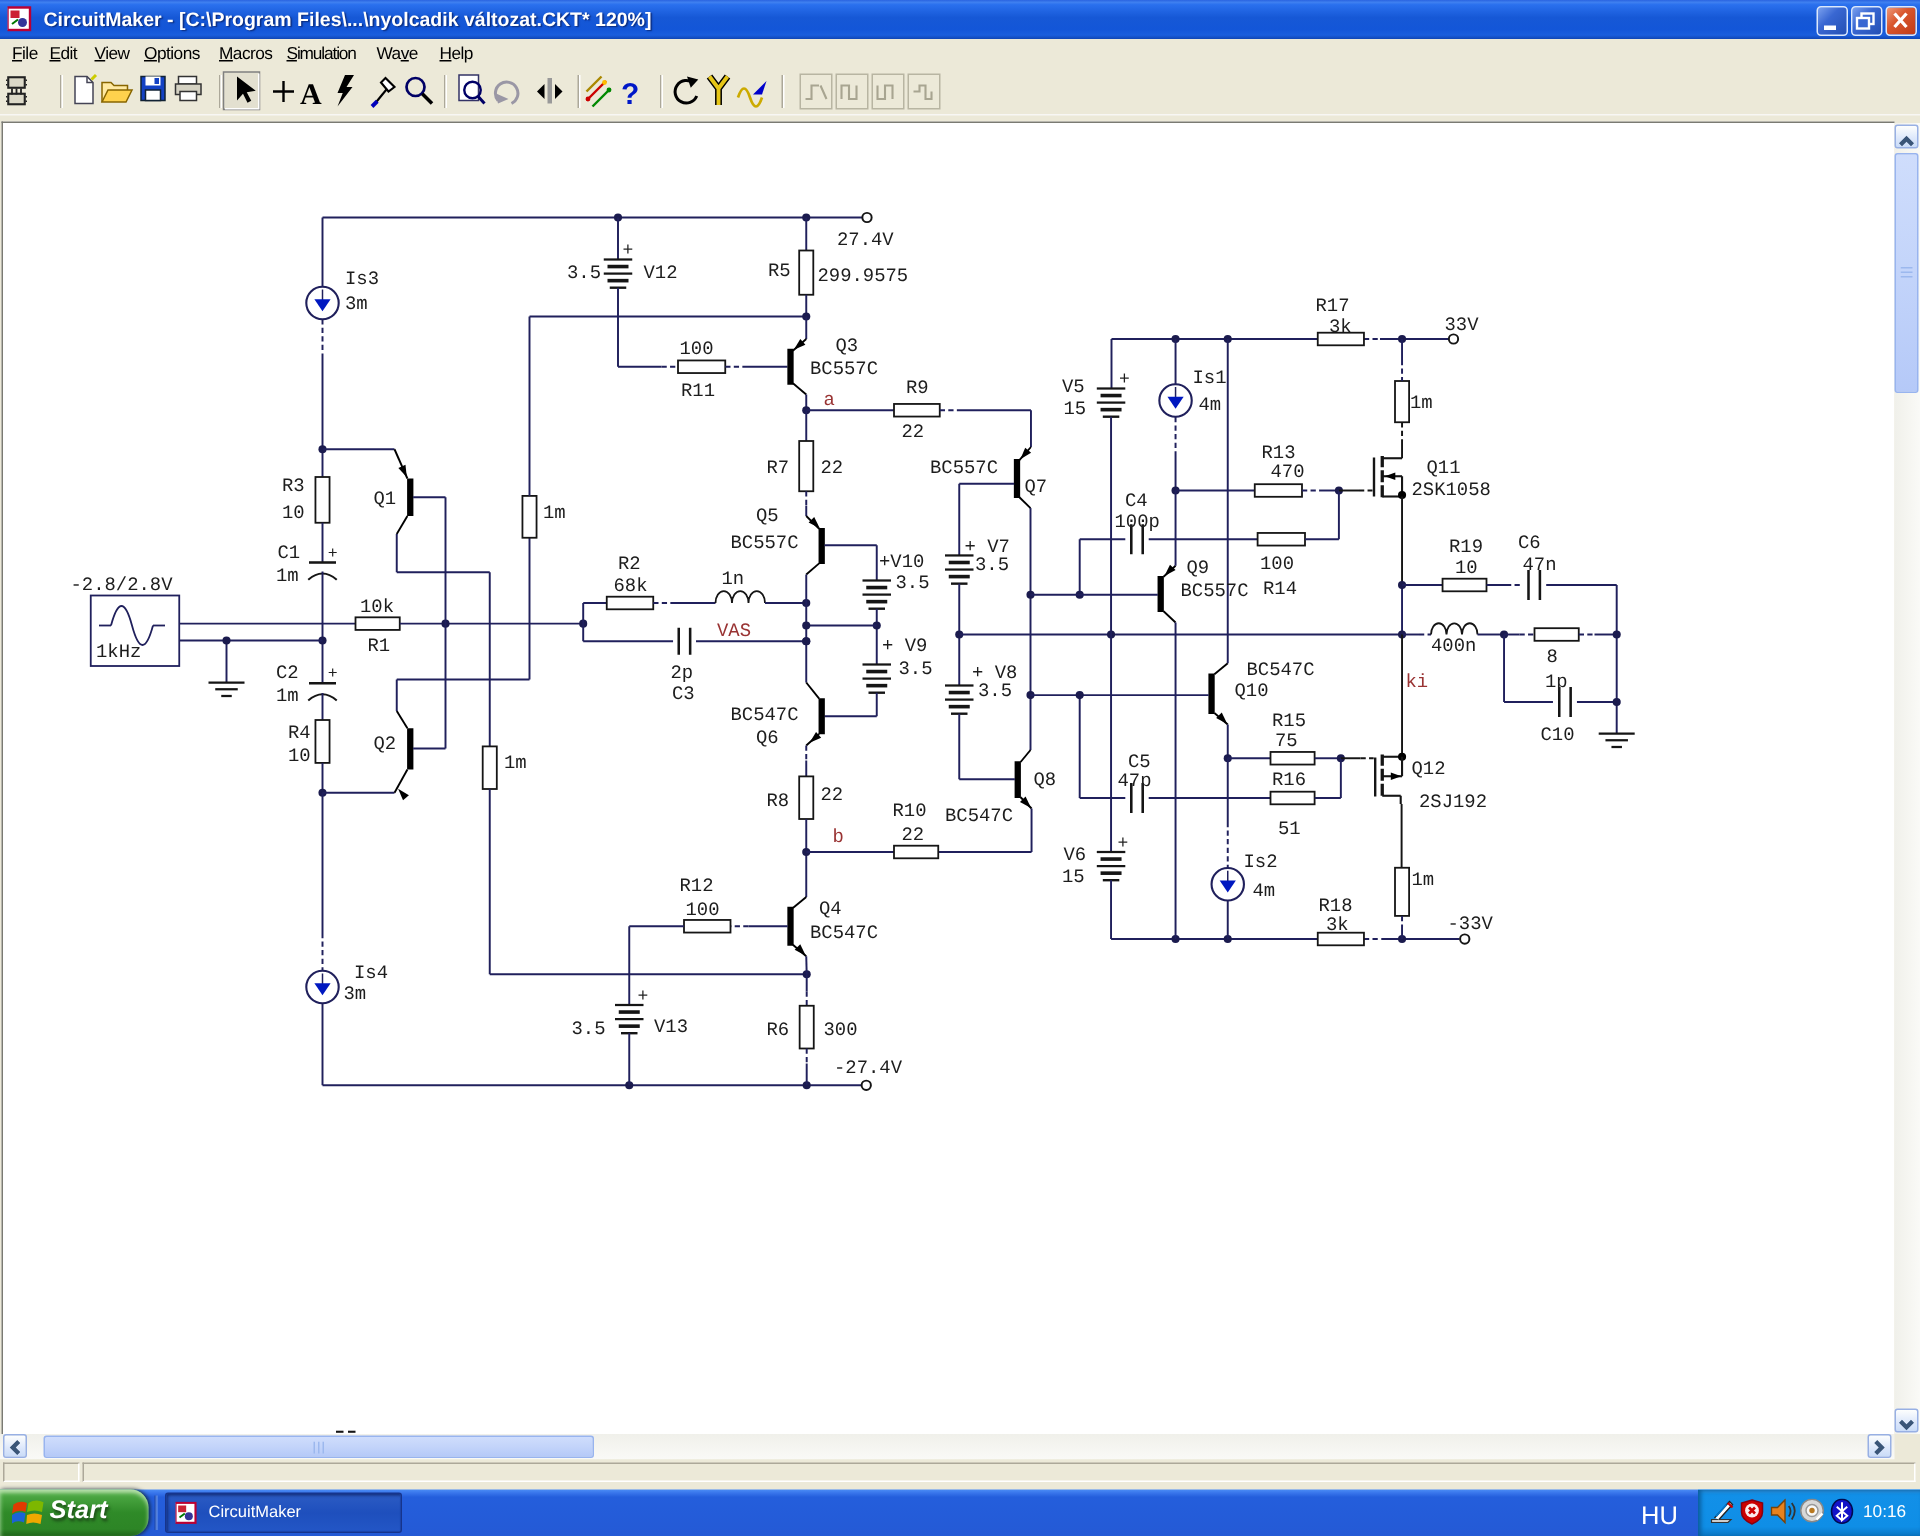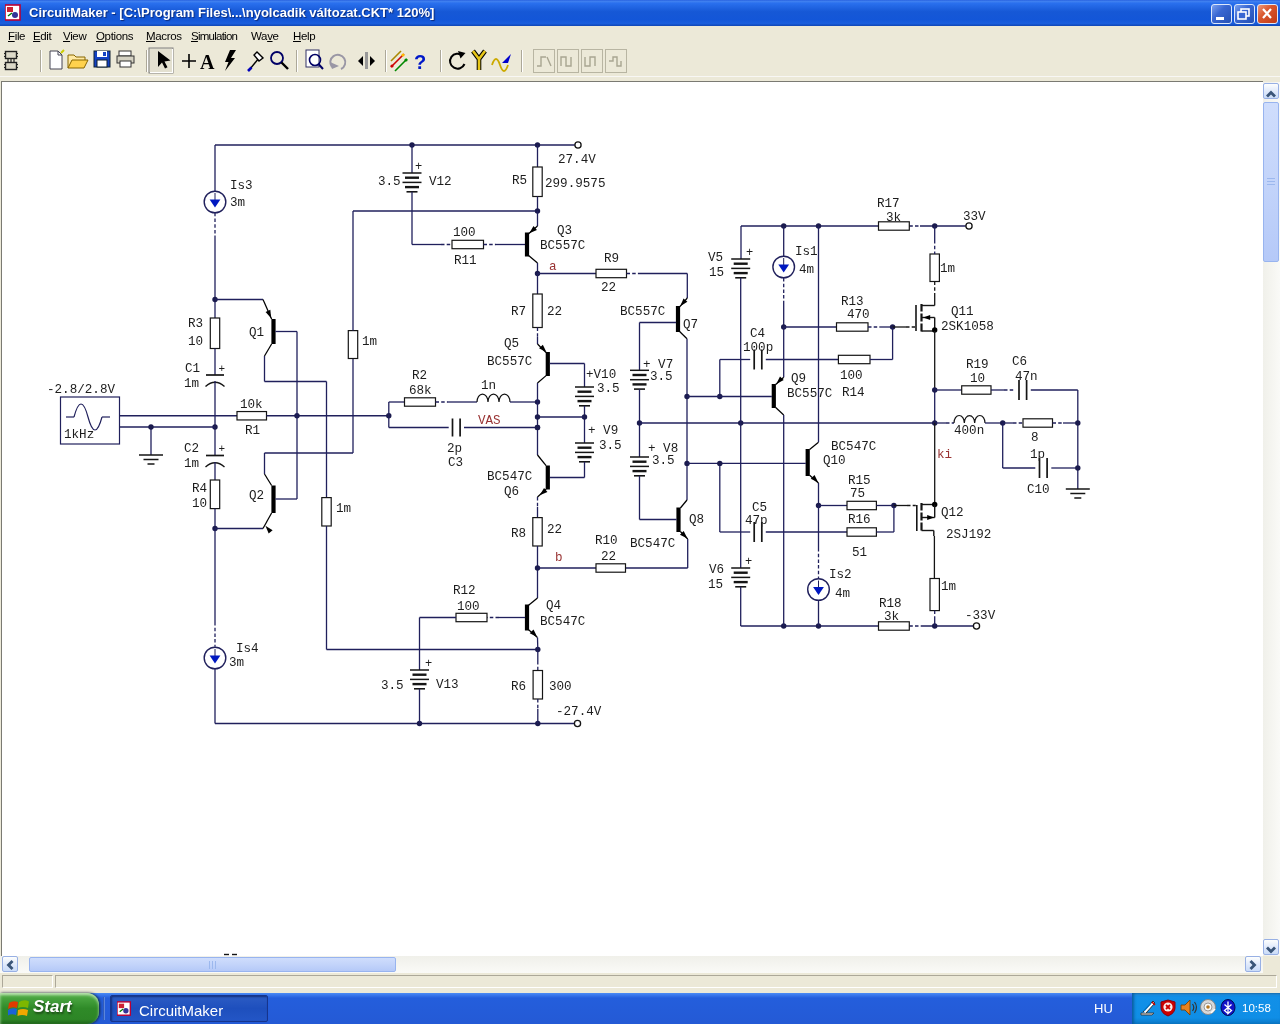--- a/index.html
+++ b/index.html
@@ -24,24 +24,24 @@
 #vsb{left:1263px;top:82px;width:17px;height:874px;background:linear-gradient(90deg,#f0f0ea,#fafaf7)}
 #hsb{left:0px;top:956px;width:1263px;height:17px;background:linear-gradient(180deg,#f0f0ea,#fafaf7)}
 .sbtn{position:absolute;width:16px;height:16px;border-radius:2px;background:linear-gradient(180deg,#fdfefd,#dce7fb 60%,#cadcf8);border:1px solid #98b0e4;text-align:center}
 .thumb{position:absolute;border-radius:2px;background:linear-gradient(180deg,#cfddfc,#c3d4fa 50%,#b5c9f8);border:1px solid #98b4ef}
 
 #status{left:0;top:973px;width:1280px;height:20px;background:#ece9d8}
 .spanel{position:absolute;top:2px;height:13px;border:1px solid;border-color:#aca899 #fff #fff #aca899}
 
 #task{left:0;top:993px;width:1280px;height:42px;background:linear-gradient(180deg,#4b8cf5 0%,#3a77ec 5%,#245edc 12%,#2459d4 85%,#1c44a8 96%,#15358c 100%)}
 #start{position:absolute;left:0;top:0;width:99px;height:31px;border-radius:0 12px 12px 0;background:linear-gradient(180deg,#7fbf73 0%,#4da944 10%,#2f8a28 50%,#2d8526 85%,#1e6419 100%);box-shadow:inset 0 2px 3px #b9e2ae,1px 0 3px #123;color:#fff;font-size:17px;font-weight:bold;font-style:italic;text-shadow:1px 2px 2px #1d4d18}
-#taskbtn{position:absolute;left:110px;top:2px;width:158px;height:27px;background:linear-gradient(180deg,#2c5cc4,#1e4fbd 50%,#2356c6);border:1px solid #16348c;border-radius:2px;box-shadow:inset 1px 1px 2px #142f7a;color:#fff;font-size:15px}
+#taskbtn{position:absolute;left:110px;top:2px;width:158px;height:27px;background:linear-gradient(180deg,#2c5cc4,#1e4fbd 50%,#2356c6);border:1px solid #16348c;border-radius:2px;box-shadow:inset 1px 1px 2px #142f7a;color:#fff;font-size:11px}
 #tray{position:absolute;left:1132px;top:0;width:148px;height:31px;background:linear-gradient(180deg,#3aa2ef 0%,#1290e8 10%,#0f8ee6 80%,#0b77c4 100%);box-shadow:inset 2px 1px 3px #0a5e9e}
 #clock{position:absolute;left:1242px;top:9px;color:#fff;font-size:11.5px}
-#hu{position:absolute;left:1094px;top:8px;color:#fff;font-size:13px}
+#hu{position:absolute;left:1094px;top:8px;color:#fff;font-size:17px}
 </style></head>
 <body>
 <div id="root">
 
 <div class="abs" id="title">
   <svg class="abs" style="left:5px;top:4px" width="18" height="18" viewBox="0 0 18 18">
     <rect x="0" y="1" width="15" height="15" fill="#fff" stroke="#b03" stroke-width="1.6"></rect>
     <rect x="2" y="3" width="6" height="5" fill="#c23"></rect>
     <circle cx="10" cy="11" r="3" fill="#339"></circle>
     <path d="M3 12 l4 -3" stroke="#070" stroke-width="1.4"></path>
@@ -782,15 +782,15 @@
             <circle cx="8" cy="8" r="1.8" fill="#b87820"></circle>
             <path d="M11 14 l4 -4" stroke="#fff" stroke-width="1.6"></path>
           </g>
 
       <g transform="translate(80,0)">
             <ellipse cx="8" cy="8.5" rx="7" ry="8" fill="#1313c8" stroke="#000a50"></ellipse>
             <path d="M8 2.5 v12 l3.5 -3 l-7 -6 m7 0 l-7 6 l3.5 3" fill="none" stroke="#fff" stroke-width="1.3"></path>
           </g>
     </svg>
     <span id="hu" style="left:-38px">HU</span>
-    <span id="clock" style="left:110px">10:58</span>
+    <span id="clock" style="left:110px">10:16</span>
   </div>
 </div>
 </div>
 </body></html>

